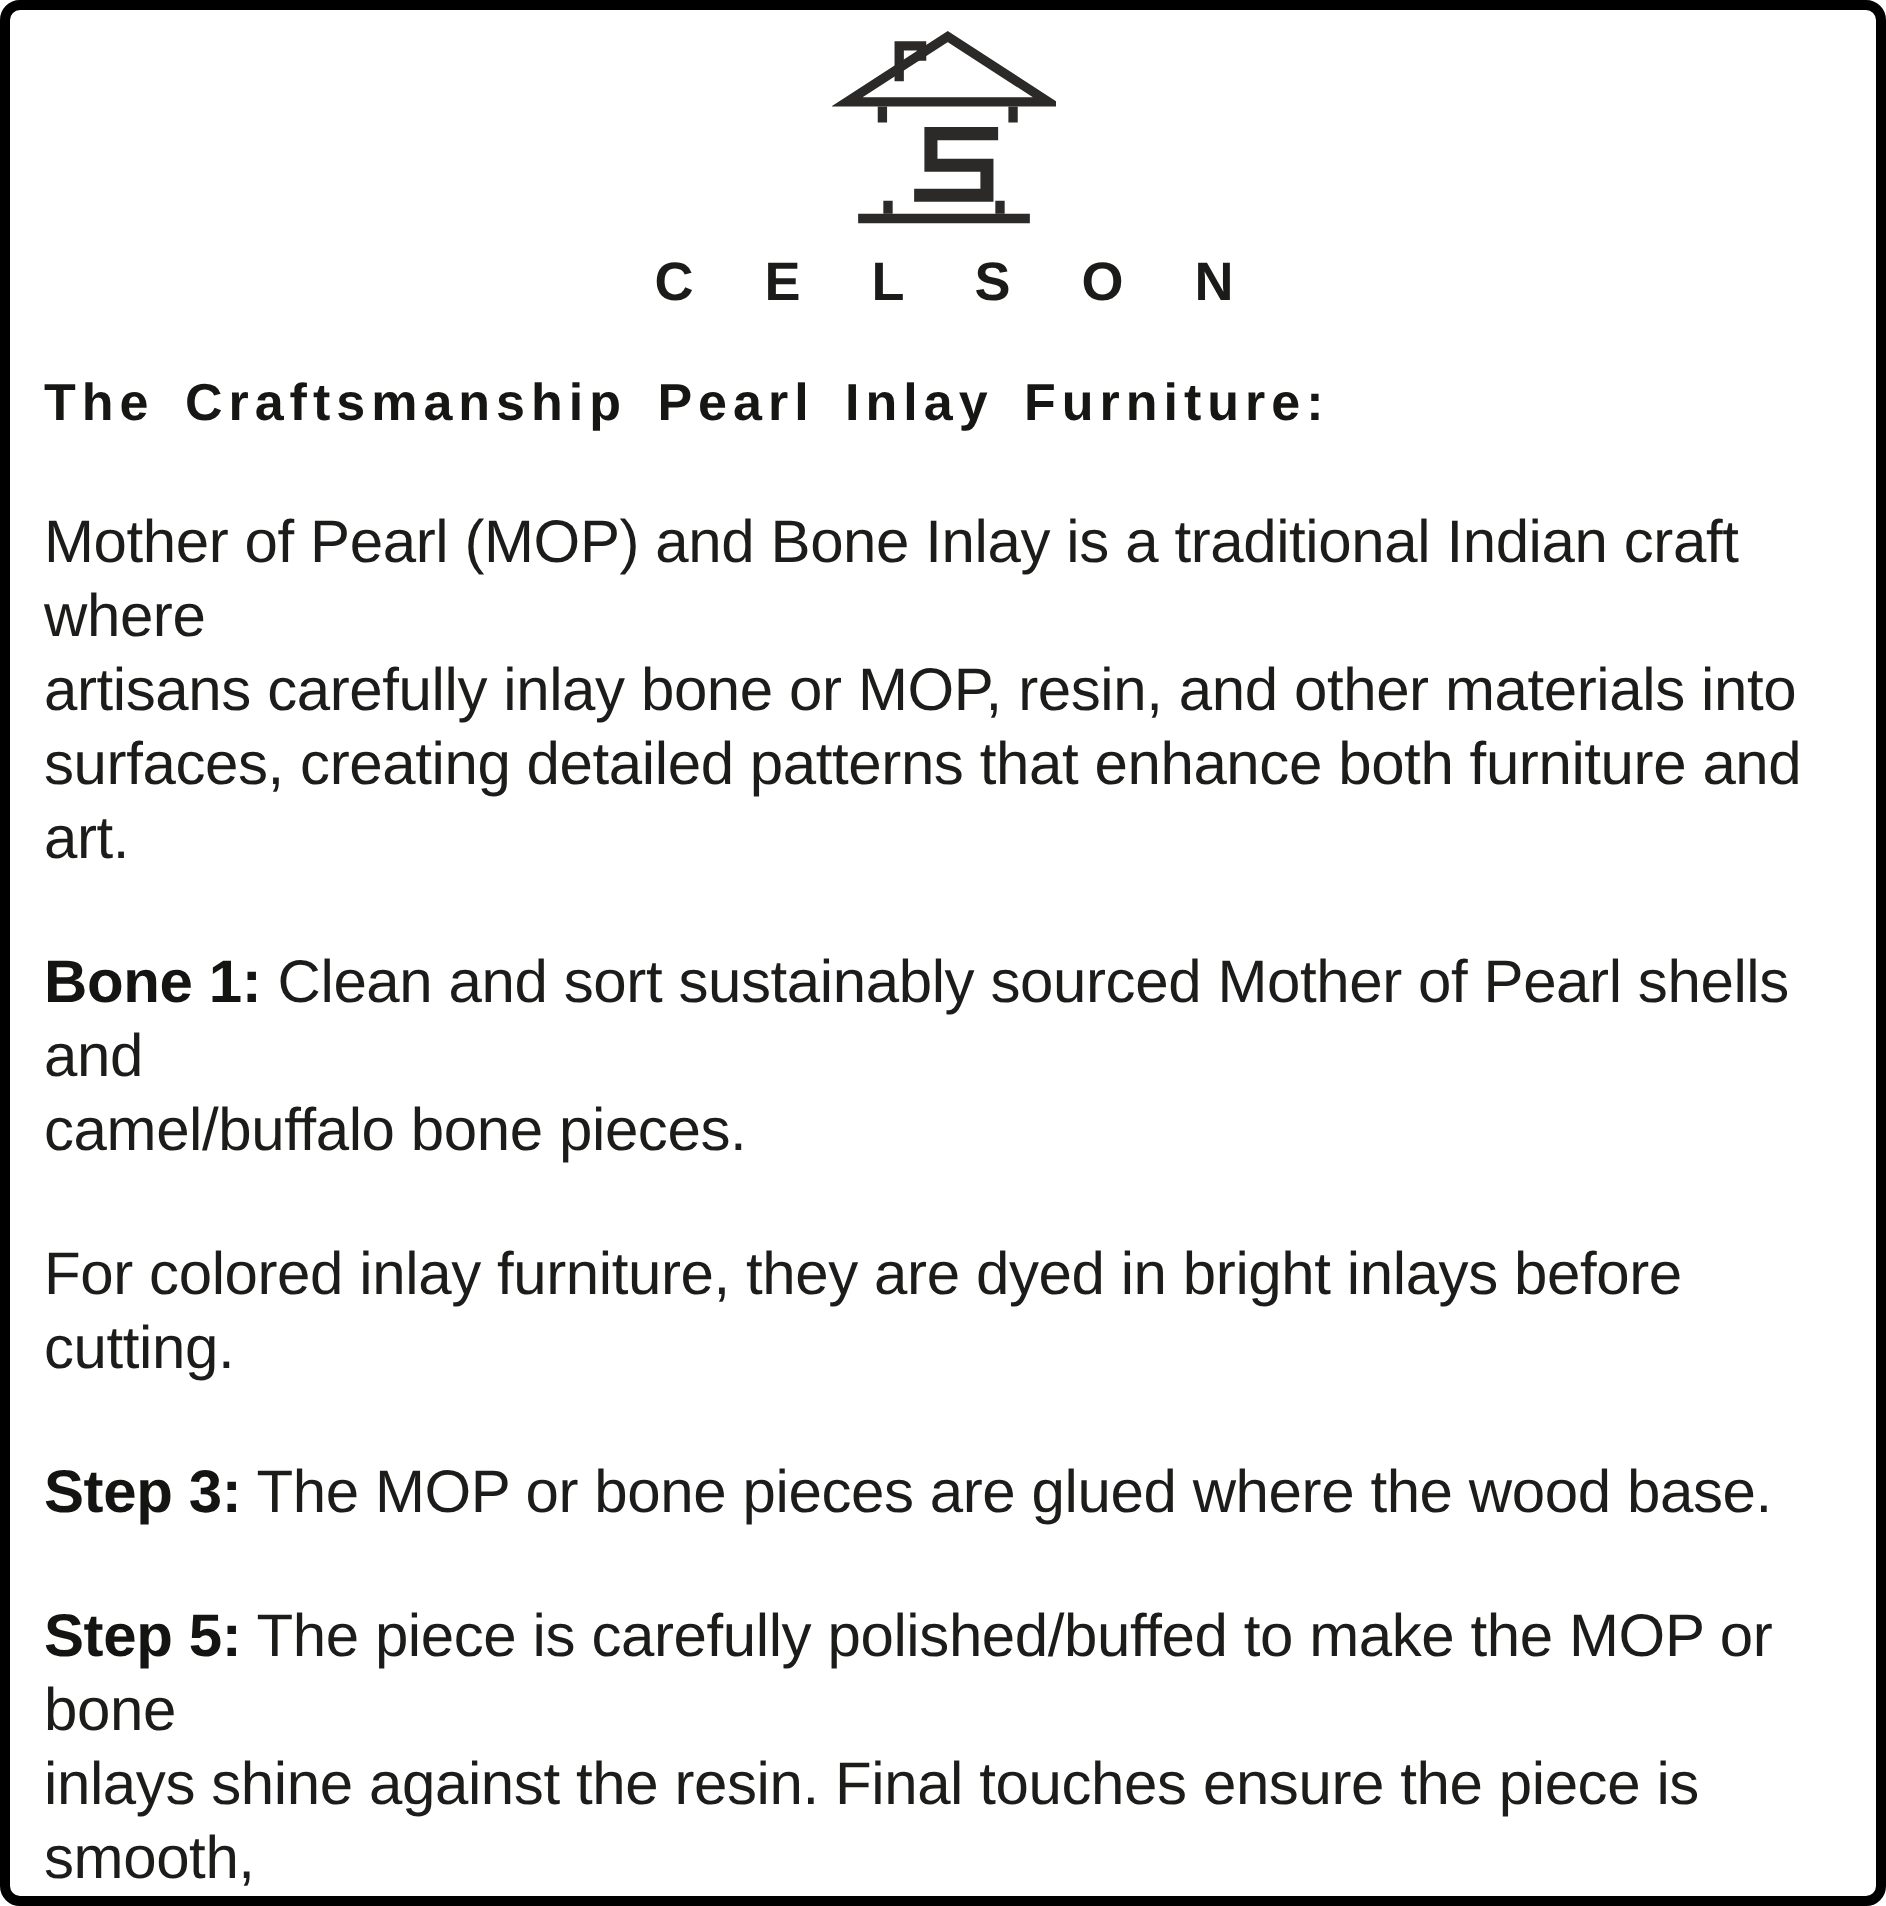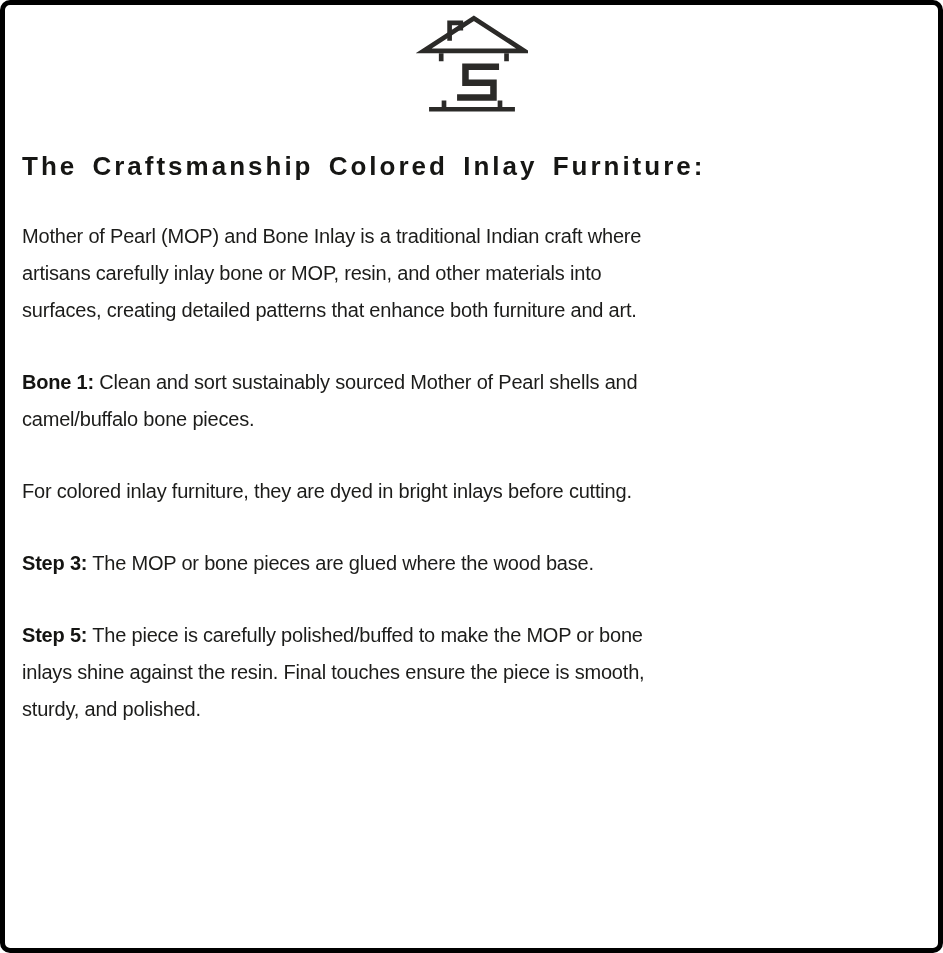--- a/index.html
+++ b/index.html
@@ -41,21 +41,21 @@
     margin-top: 28px;
     font-size: 26px;
     font-weight: bold;
     letter-spacing: 3px;
     word-spacing: 5px;
     line-height: 34px;
     color: #161614;
   }
   .para {
     margin: 35px 0 0 0;
-    font-size: 20px;
+    font-size: 30px;
     line-height: 37px;
     letter-spacing: -0.2px;
     white-space: pre-line;
     color: #1c1c1a;
   }
   .para b, .para strong {
     font-weight: bold;
     color: #141412;
   }
 </style>
@@ -76,23 +76,24 @@
         <path d="M97 44.5 L97 53" stroke-width="5"></path>
 
         <path d="M89 59 L53 59 L53 76 L83 76 L83 92 L44 92" stroke-width="7"></path>
 
         <path d="M30 95 L30 102" stroke-width="5"></path>
         <path d="M90 95 L90 102" stroke-width="5"></path>
 
         <path d="M14 104.5 L106 104.5" stroke-width="5"></path>
       </svg>
     </span>
+    <div class="brand-name">C E L S O N</div>
   </div>
 
-  <div class="doc-heading">The Craftsmanship Colored Inlay Furniture:</div>
+  <div class="doc-heading">The Craftsmanship Pearl Inlay Furniture:</div>
 
   <p class="para"><span>Mother of Pearl (MOP) and Bone Inlay is a traditional Indian craft where
 artisans carefully inlay bone or MOP, resin, and other materials into
 surfaces, creating detailed patterns that enhance both furniture and art.</span></p>
 
   <p class="para"><strong>Bone 1:</strong><span> Clean and sort sustainably sourced Mother of Pearl shells and
 camel/buffalo bone pieces.</span></p>
 
   <p class="para"><span>For colored inlay furniture, they are dyed in bright inlays before cutting.</span></p>
 

